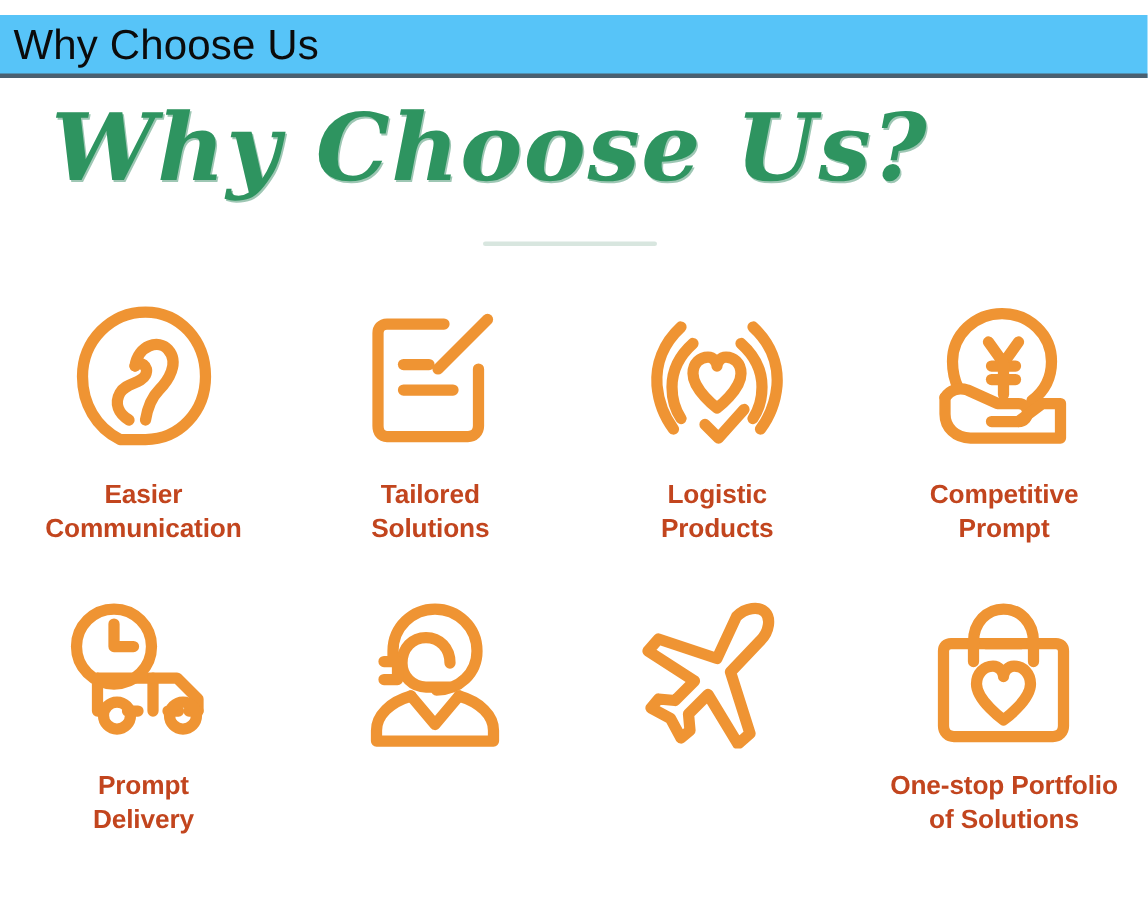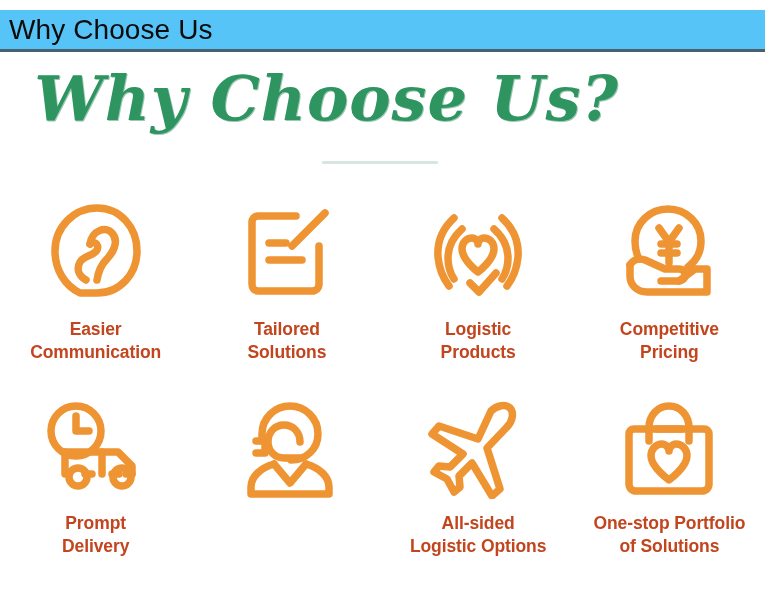--- a/index.html
+++ b/index.html
@@ -193,21 +193,21 @@
         <path d="M18 57 C15 51 14 45 14 39 C14 21 29 7 47 7 C65 7 80 21 80 39 C80 50 75 59 67 65"></path>
         <path d="M38 26 L48 40 L58 26"></path>
         <path d="M40 42 H56"></path>
         <path d="M40 51 H56"></path>
         <path d="M48 40 V61"></path>
         <path d="M9 63 C12 58 18 56 24 58 L44 67 H58 C62 67 64 70 64 73 C64 76 62 79 58 79 H40"></path>
         <path d="M58 79 L74 67 H86 V90 H26 C16 90 9 83 9 74 V63"></path>
       </svg>
     </div>
     <div class="feature-label">Competitive
-Pricing</div>
+Prompt</div>
   </div>
 
   <div class="feature row2">
     <div class="feature-icon">
       <svg width="104" height="98" viewBox="0 0 104 98" fill="none" stroke="#ef9433" stroke-width="7.5" stroke-linecap="round" stroke-linejoin="round">
         <circle cx="32" cy="30" r="25"></circle>
         <path d="M32 15 V30 H45"></path>
         <path d="M21 51 V73 H24"></path>
         <path d="M21 51 H58 V73"></path>
         <path d="M58 51 H74 L88 65 V73"></path>
@@ -233,22 +233,20 @@
       </svg>
     </div>
   </div>
 
   <div class="feature row2">
     <div class="feature-icon">
       <svg width="100" height="98" viewBox="0 0 100 98" fill="none" stroke="#ef9433" stroke-width="7.5" stroke-linecap="round" stroke-linejoin="round">
         <path d="M63 10 C69 4 78 3 82 7 C86 11 85 20 79 26 L59 47 L72 88 L64 95 L44 62 L31 75 L32 86 L26 91 L19 78 L6 71 L11 65 L22 66 L35 53 L4 33 L11 25 L50 38 L63 10 Z"></path>
       </svg>
     </div>
-    <div class="feature-label">All-sided
-Logistic Options</div>
   </div>
 
   <div class="feature row2">
     <div class="feature-icon">
       <svg width="96" height="98" viewBox="0 0 96 98" fill="none" stroke="#ef9433" stroke-width="7.5" stroke-linecap="round" stroke-linejoin="round">
         <path d="M13 28 H83 C86 28 88 30 88 33 V83 C88 87 85 90 81 90 H15 C11 90 8 87 8 83 V33 C8 30 10 28 13 28 Z"></path>
         <path d="M28 40 V27 C28 14 37 5 48 5 C59 5 68 14 68 27 V40"></path>
         <path d="M36 28 H60"></path>
         <path d="M48 79 C48 79 30 66 30 55 C30 48 35 43 41 43 C45 43 48 47 48 50 C48 47 51 43 55 43 C61 43 66 48 66 55 C66 66 48 79 48 79 Z"></path>
       </svg>

